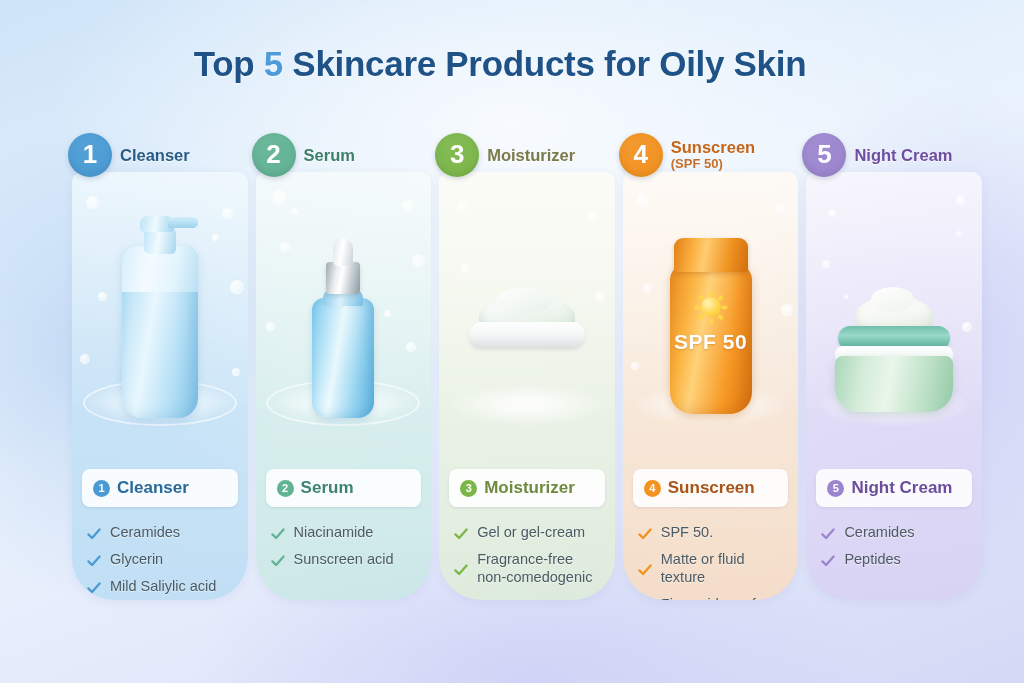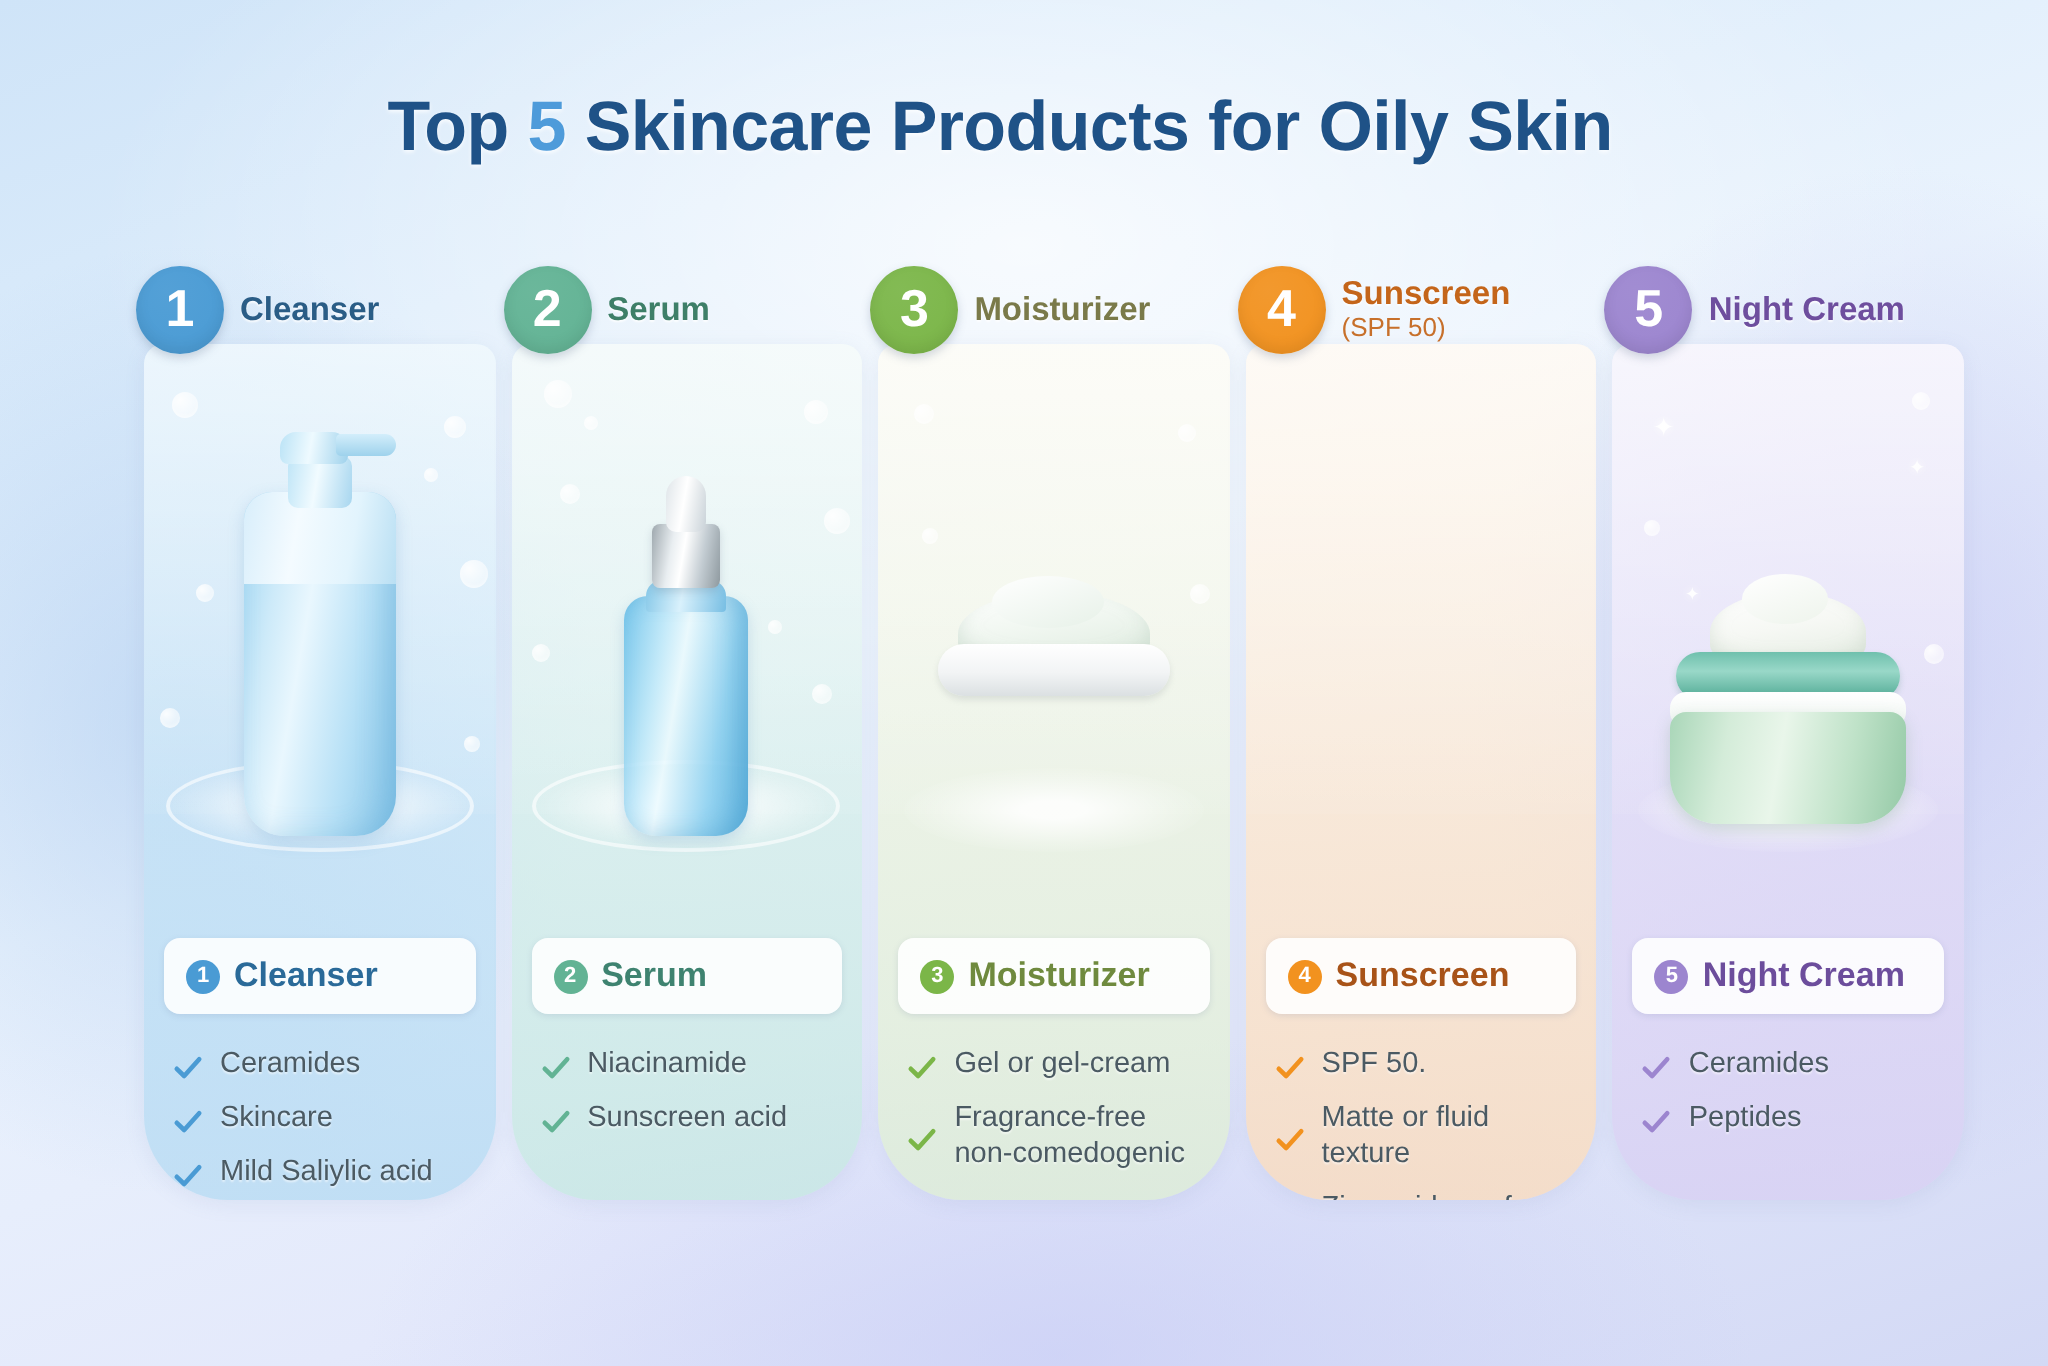--- a/index.html
+++ b/index.html
@@ -126,20 +126,21 @@
   .head-title {
     font-size: 16.5px;
     font-weight: bold;
     white-space: nowrap;
     text-shadow: 0 1px 1px rgba(255,255,255,0.8);
   }
   .head-sub {
     font-size: 13px;
     white-space: nowrap;
     opacity: 0.92;
+    font-weight: bold;
   }
 
   
   .art {
     position: absolute;
     left: 0; right: 0;
     top: 0; height: 260px;
     z-index: 3;
   }
 
@@ -461,21 +462,21 @@
             <div class="bullet">
               <span class="check"><svg viewBox="0 0 20 20" width="16" height="16">
                   <path d="M3 10.5 L7.6 15 L17 4.5" fill="none" stroke="#4a9bd4" stroke-width="2.9" stroke-linecap="round" stroke-linejoin="round"></path>
                 </svg></span>
               <span class="bullet-text">Ceramides</span>
             </div>
             <div class="bullet">
               <span class="check"><svg viewBox="0 0 20 20" width="16" height="16">
                   <path d="M3 10.5 L7.6 15 L17 4.5" fill="none" stroke="#4a9bd4" stroke-width="2.9" stroke-linecap="round" stroke-linejoin="round"></path>
                 </svg></span>
-              <span class="bullet-text">Skincare</span>
+              <span class="bullet-text">Glycerin</span>
             </div>
             <div class="bullet">
               <span class="check"><svg viewBox="0 0 20 20" width="16" height="16">
                   <path d="M3 10.5 L7.6 15 L17 4.5" fill="none" stroke="#4a9bd4" stroke-width="2.9" stroke-linecap="round" stroke-linejoin="round"></path>
                 </svg></span>
               <span class="bullet-text">Mild Saliylic acid</span>
             </div>
           </div>
         </div>
         <div class="head">
@@ -570,20 +571,40 @@
           <span class="circle" style="background:radial-gradient(circle at 35% 28%, #7bb648ee, #7bb648);">3</span>
           <span class="head-text">
             <span class="head-title" style="color:#7a7a4a;">Moisturizer</span>
           </span>
         </div>
       </div>
       <div class="column">
         <div class="panel">
           <div class="panel-inner" style="background:linear-gradient(180deg,rgba(254,243,228,0.80) 0%,rgba(250,220,190,0.80) 100%);"></div>
           <div class="panel-sheen"></div>
+          <div class="art">
+            <div class="droplets">
+              <span style="left:14px;top:22px;width:12px;height:12px;"></span>
+              <span style="left:152px;top:32px;width:10px;height:10px;"></span>
+              <span style="left:20px;top:112px;width:9px;height:9px;"></span>
+              <span style="left:158px;top:132px;width:12px;height:12px;"></span>
+              <span style="left:8px;top:190px;width:8px;height:8px;"></span>
+            </div>
+            <div class="ripple"></div>
+            <div class="sun-body"></div>
+            <div class="sun-cap"></div>
+            <div class="sun-icon">
+              <div class="sun-core"></div>
+              <div class="sun-ray" style="transform:rotate(0deg);"></div>
+              <div class="sun-ray" style="transform:rotate(45deg);"></div>
+              <div class="sun-ray" style="transform:rotate(90deg);"></div>
+              <div class="sun-ray" style="transform:rotate(135deg);"></div>
+            </div>
+            <div class="spf-text">SPF 50</div>
+          </div>
           <div class="label-bar">
             <span class="mini-circle" style="background:#f2921f;">4</span>
             <span class="label-text" style="color:#a85318;">Sunscreen</span>
           </div>
           <div class="bullets">
             <div class="bullet">
               <span class="check"><svg viewBox="0 0 20 20" width="16" height="16">
                   <path d="M3 10.5 L7.6 15 L17 4.5" fill="none" stroke="#f2921f" stroke-width="2.9" stroke-linecap="round" stroke-linejoin="round"></path>
                 </svg></span>
               <span class="bullet-text">SPF 50.</span>

